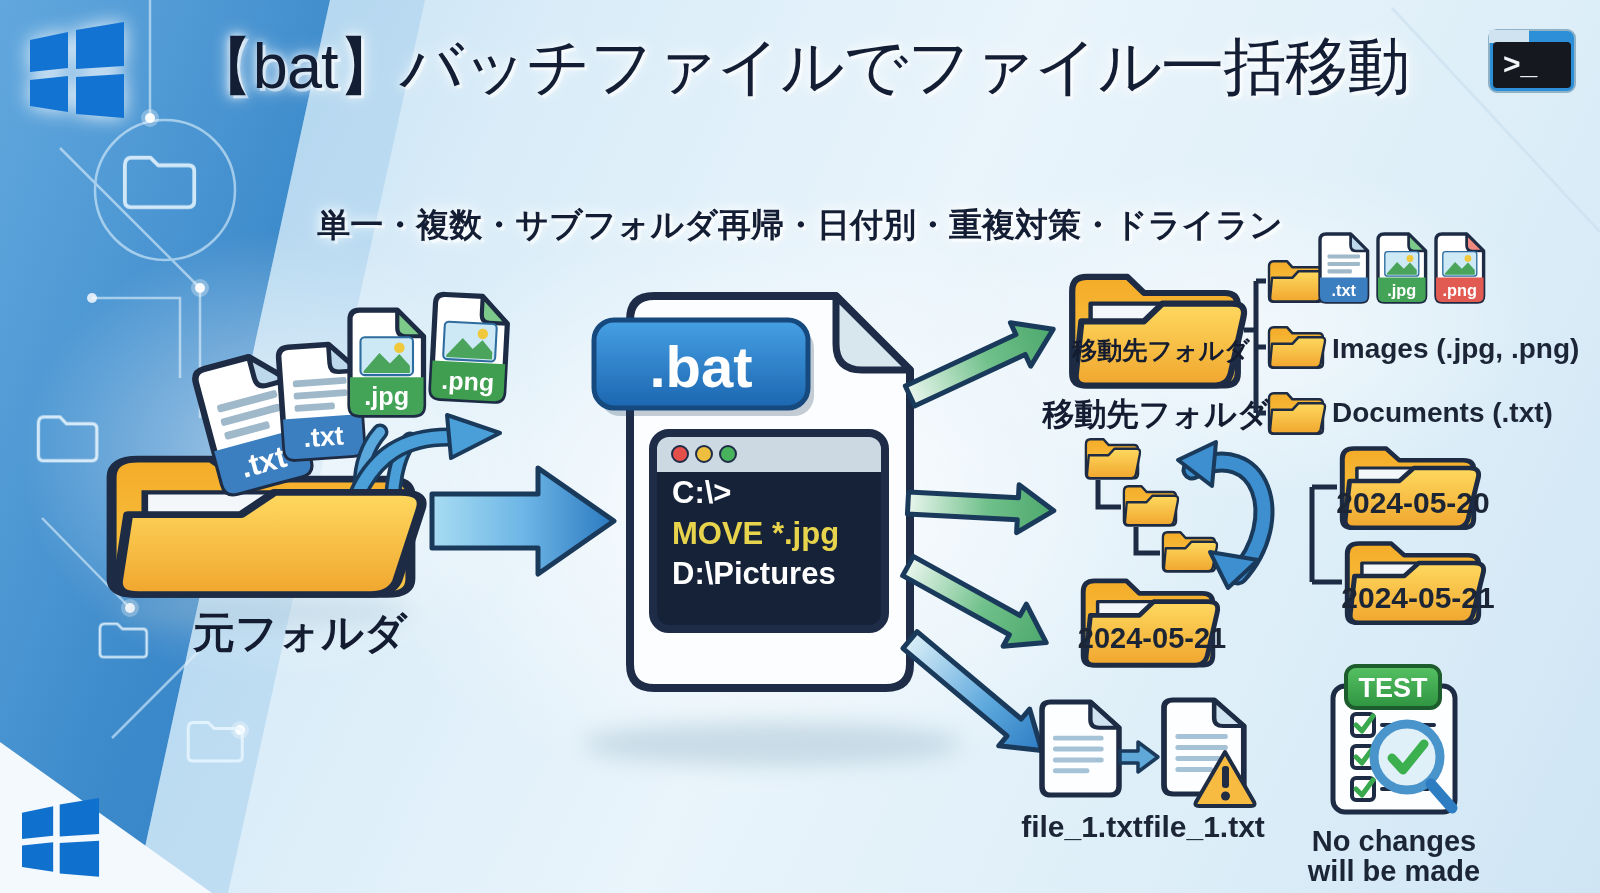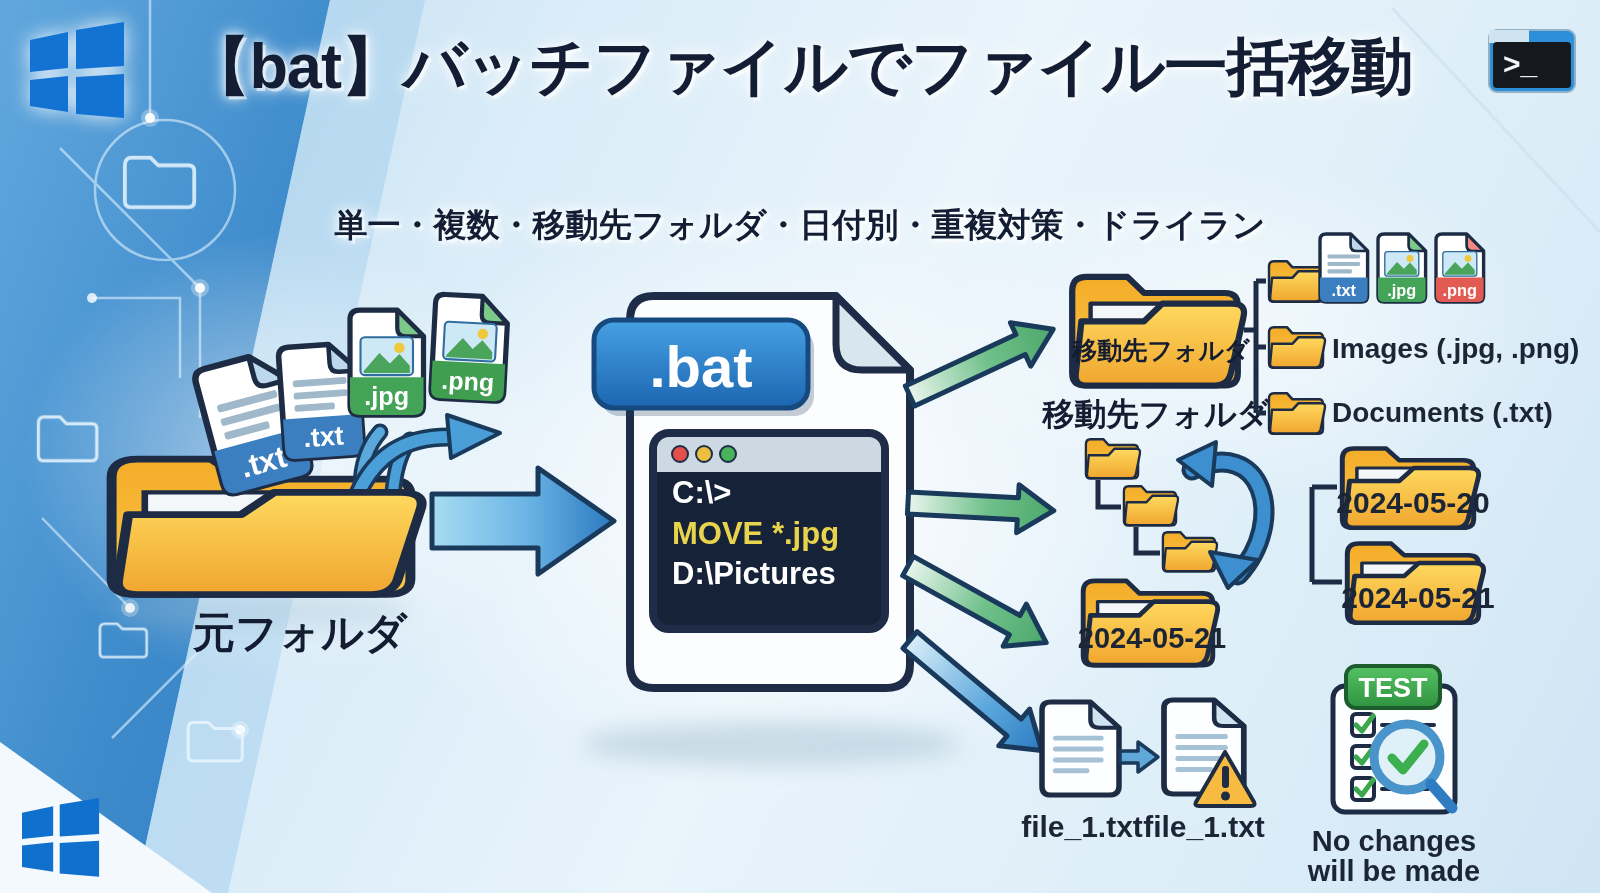--- a/index.html
+++ b/index.html
@@ -2,39 +2,39 @@
 <html><head>
 <meta charset="utf-8">
 <style>
   html,body{margin:0;padding:0;background:#9db8c8;}
   .stage{
     position:relative;width:1600px;height:893px;overflow:hidden;
     background:linear-gradient(115deg,#b9d9ef 0%,#d9ecf8 28%,#e9f4fb 52%,#ddeef8 78%,#cfe5f4 100%);
     font-family:"Liberation Sans",sans-serif;
   }
   .stage svg{position:absolute;left:0;top:0;}
-  .ttl{position:absolute;left:0;right:0;text-align:center;color:#131d34;font-weight:700;
+  .ttl{position:absolute;left:0;right:0;text-align:center;color:#131d34;font-weight:400;
        text-shadow:0 0 18px rgba(255,255,255,.95),0 0 8px rgba(255,255,255,.9),3px 3px 0 rgba(255,255,255,.55);
        white-space:nowrap;z-index:5;}
   .ttl1{top:24px;font-size:63px;letter-spacing:-1px;}
   .ttl2{top:110px;font-size:68px;}
   .ttl3{top:203px;font-size:33px;font-weight:800;}
   text{font-family:"Liberation Sans",sans-serif;}
   .t-jp{font-weight:900;fill:#131c30;}
   .t-en{font-weight:800;fill:#1b2535;}
   .t-ext{font-weight:800;fill:#ffffff;}
   .t-term{font-weight:800;font-size:31px;}
 </style>
 </head>
 <body>
 
 <div class="stage">
 
   <div class="ttl ttl1">【bat】バッチファイルでファイル一括移動</div>
-  <div class="ttl ttl3">単一・複数・移動先フォルダ・日付別・重複対策・ドライラン</div>
+  <div class="ttl ttl3">単一・複数・サブフォルダ再帰・日付別・重複対策・ドライラン</div>
 
   <svg width="1600" height="893" viewBox="0 0 1600 893">
     <defs>
       <linearGradient id="gBand" x1="0" y1="0" x2="1" y2="1">
         <stop offset="0" stop-color="#62a8de"></stop>
           <stop offset="0.55" stop-color="#3f8ccc"></stop>
           <stop offset="1" stop-color="#2d7ac2"></stop>
       </linearGradient>
       <linearGradient id="gFoldBackG" x1="0" y1="0" x2="0" y2="1">
         <stop offset="0" stop-color="#f4ac28"></stop>

